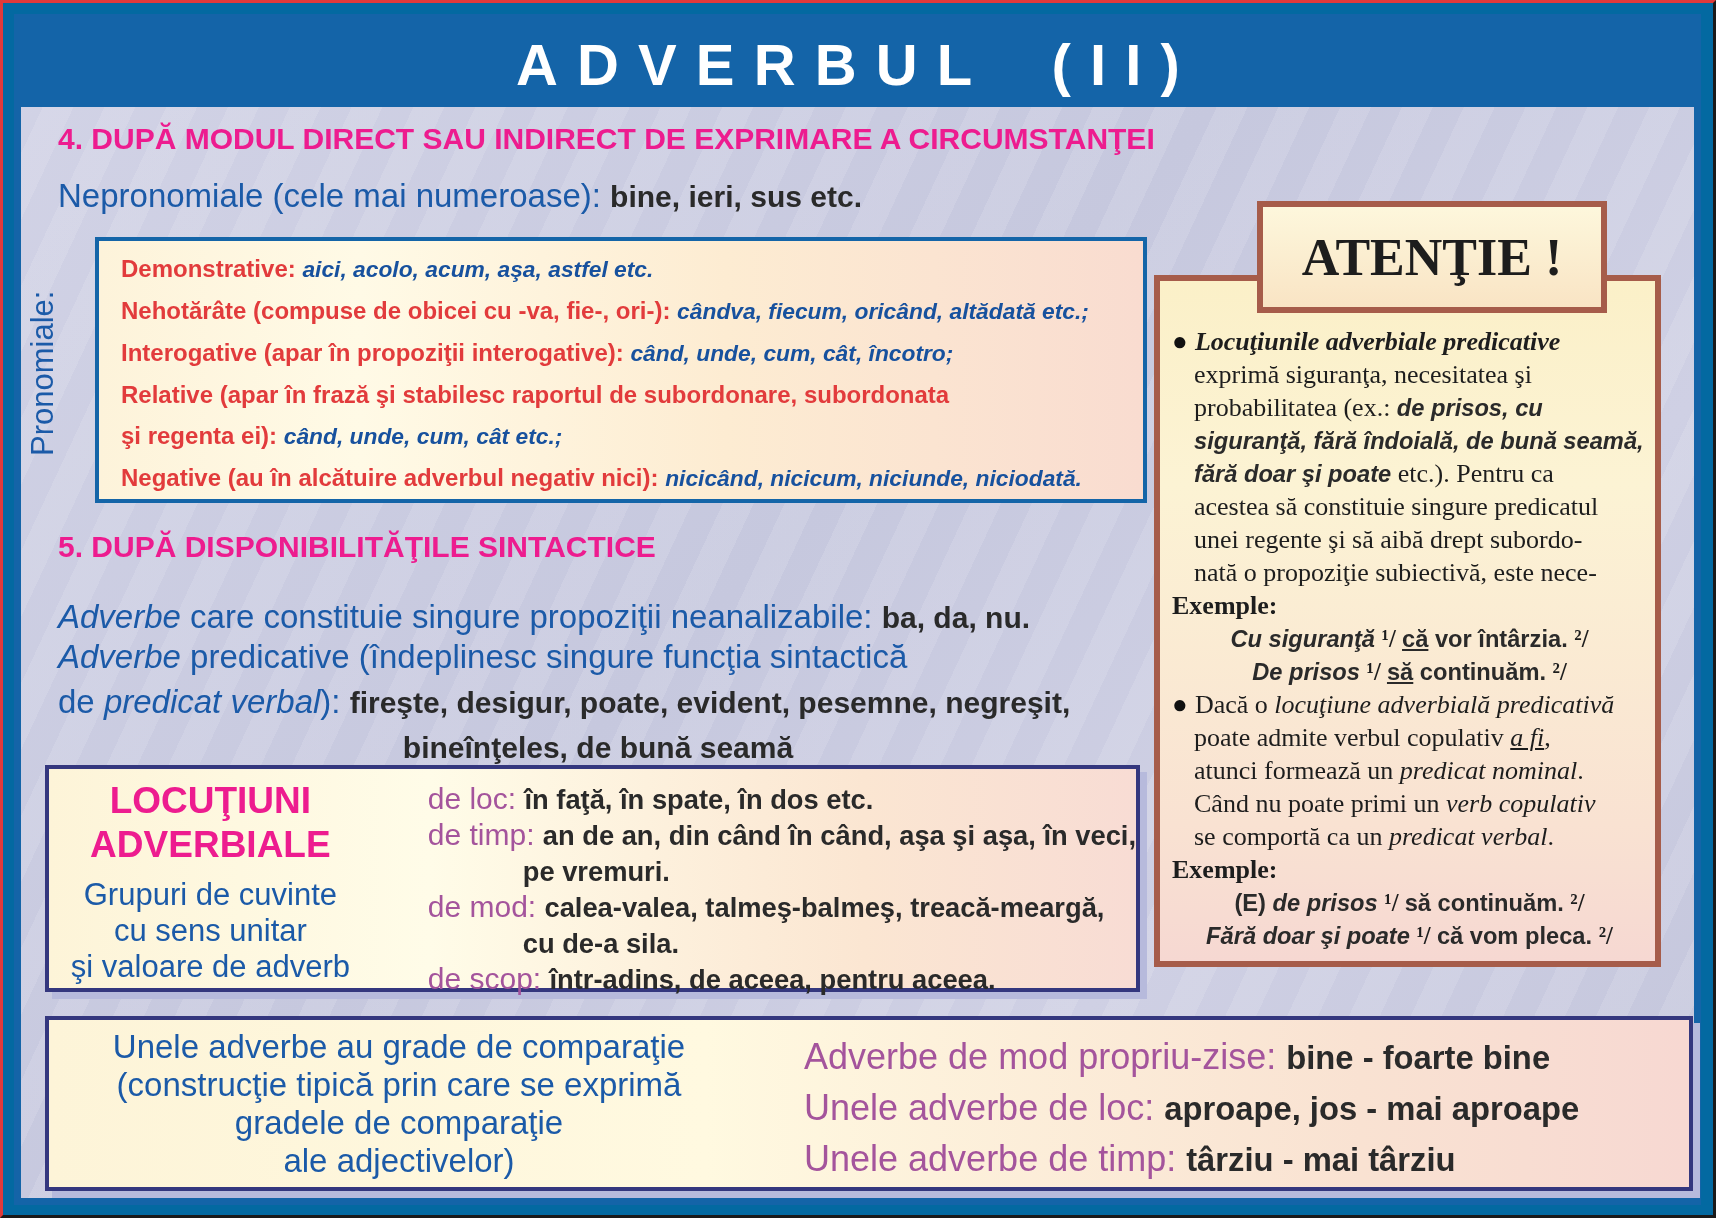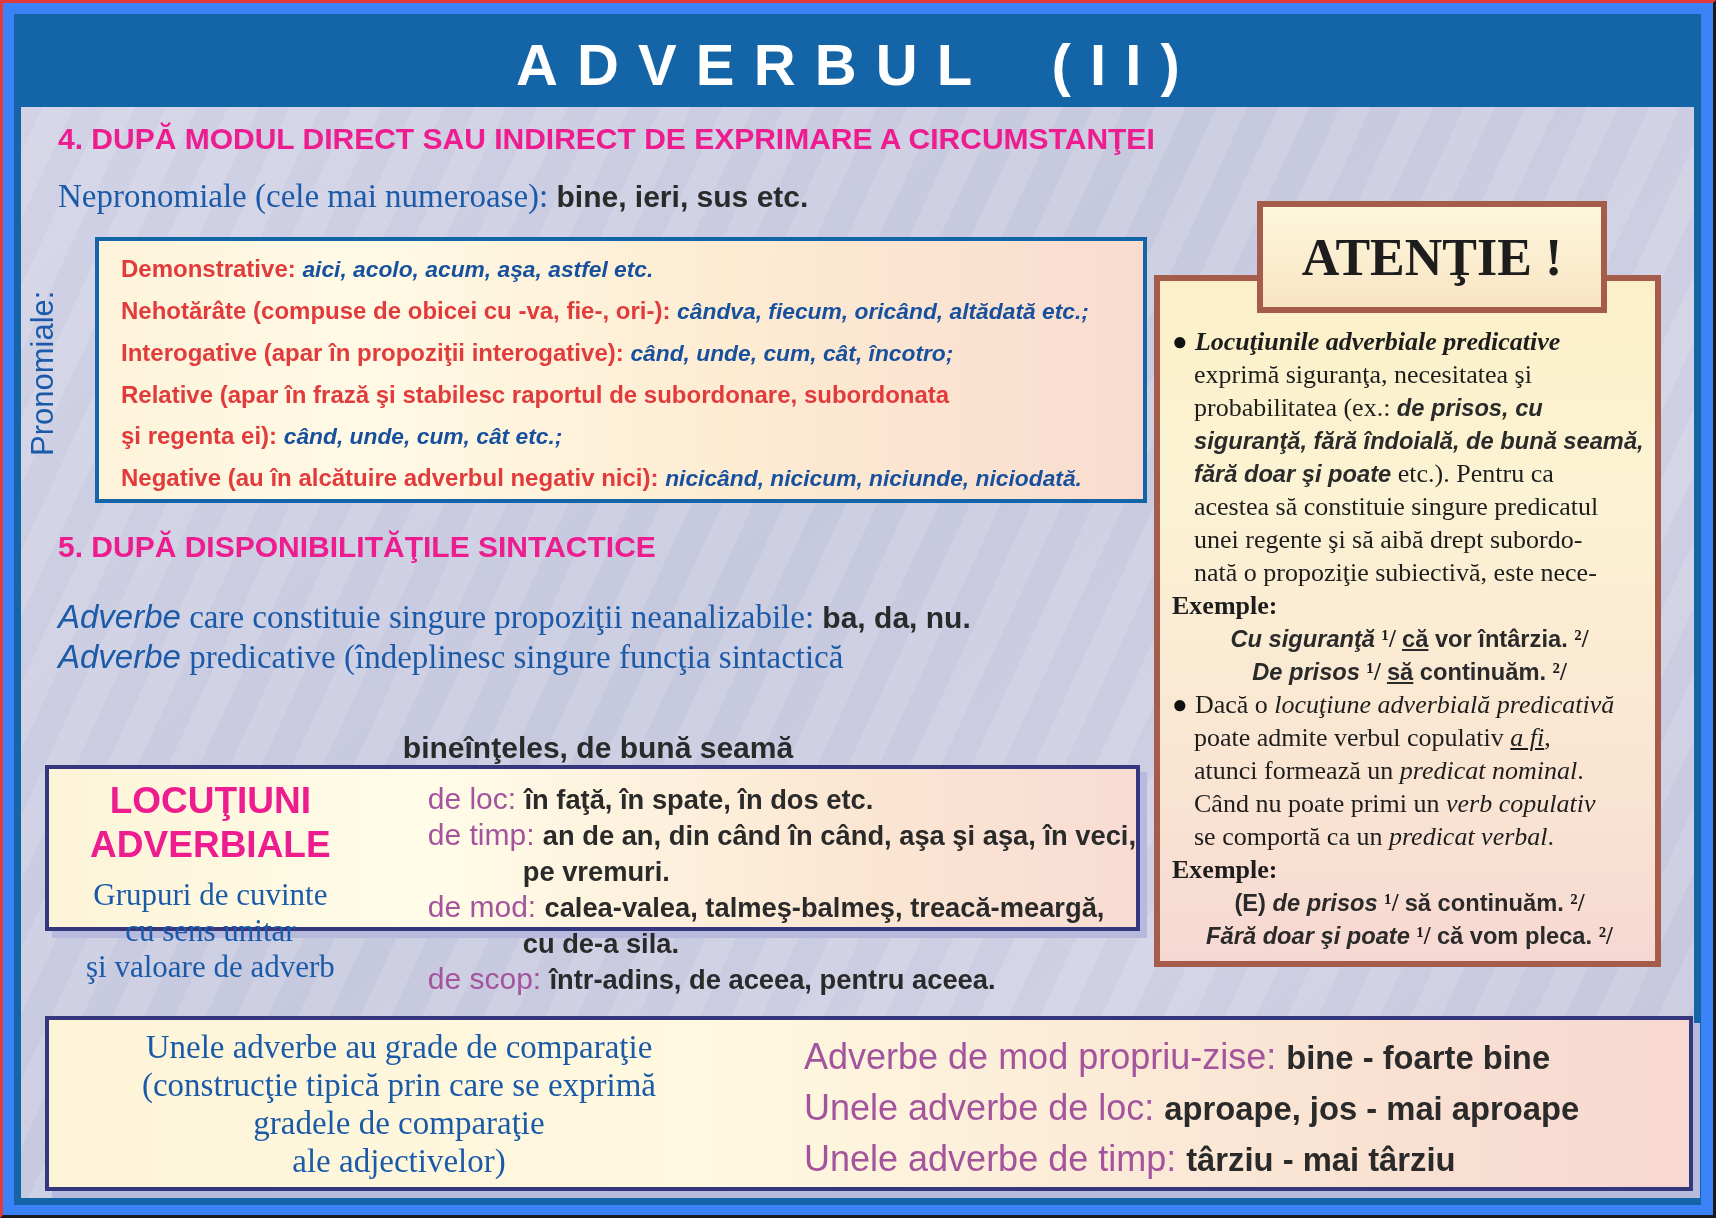--- a/index.html
+++ b/index.html
@@ -1,55 +1,55 @@
 <!DOCTYPE html>
 <html><head>
 <meta charset="utf-8">
 <style>
   html,body{margin:0;padding:0;}
   .page{position:relative;width:1716px;height:1218px;box-sizing:border-box;overflow:hidden;
-    background:#3b82f6;
+    background:#0369a1;
     border-top:3px solid #e03a3a;border-left:3px solid #e03a3a;
     border-right:3px solid #1a1a1a;border-bottom:3px solid #1a1a1a;
     font-family:"Liberation Sans",sans-serif;}
   .panel{position:absolute;left:11px;top:11px;width:1687px;height:1191px;box-sizing:border-box;
     border:7px solid #1464a8;
     background-image:repeating-linear-gradient(115deg, rgba(255,255,255,0.12) 0 28px, rgba(255,255,255,0) 28px 56px),
       linear-gradient(135deg,#d2d3e6 0%,#c6c8de 45%,#cfd0e4 72%,#c3c5db 100%);}
   .titlebar{position:absolute;left:0;top:0;width:100%;height:86px;background:#1464a8;
     display:flex;align-items:center;justify-content:center;}
   .title{color:#ffffff;font-size:58px;font-weight:800;letter-spacing:0.33em;word-spacing:0.45em;white-space:nowrap;}
   .heading{position:absolute;color:#ed1c8f;font-weight:700;font-size:30px;white-space:nowrap;}
   .line{position:absolute;white-space:nowrap;}
   .seg{white-space:pre;}
   
   .red{color:#e23b3c;font-weight:600;}
   .exb{color:#17519e;font-weight:700;font-style:italic;font-size:0.95em;}
-  .pb{color:#1b5aa8;font-family:Liberation Serif, serif;}
+  .pb{color:#1b5aa8;}
   .ib{color:#1b5aa8;font-style:italic;}
   .hb{color:#2a2a2a;font-weight:700;font-size:0.91em;}
   .hbi{color:#2a2a2a;font-weight:700;font-style:italic;font-size:0.91em;}
   .hu{color:#2a2a2a;font-weight:700;font-size:0.91em;text-decoration:underline;}
   .pur{color:#a4549c;}
   .sf{color:#1d1d1d;font-family:"Liberation Serif",serif;}
   .sfb{color:#1d1d1d;font-family:"Liberation Serif",serif;font-weight:700;}
   .sfi{color:#1d1d1d;font-family:"Liberation Serif",serif;font-style:italic;}
   .sfbi{color:#1d1d1d;font-family:"Liberation Serif",serif;font-weight:700;font-style:italic;}
   .sfu{color:#1d1d1d;font-family:"Liberation Serif",serif;font-style:italic;text-decoration:underline;}
   .fr{color:#1d1d1d;font-family:"Liberation Serif",serif;font-weight:700;font-size:0.95em;}
   .bl{color:#111111;}
   
   .pronbox{position:absolute;left:74px;top:216px;width:1052px;height:266px;box-sizing:border-box;
     border:4px solid #1465a8;padding:7px 14px 0 22px;font-size:24px;line-height:41px;
     background:linear-gradient(90deg,#fdf3da 0%,#fffae6 25%,#fdecd2 60%,#f9dcd0 100%);}
   .pronbox .aline{white-space:nowrap;}
   .pronlabel{position:absolute;left:4px;top:222px;height:260px;width:40px;
     writing-mode:vertical-rl;transform:rotate(180deg);text-align:center;
     color:#1b5aa8;font-size:31px;}
-  .locbox{position:absolute;left:24px;top:744px;width:1095px;height:166px;box-sizing:border-box;
+  .locbox{position:absolute;left:24px;top:744px;width:1095px;height:227px;box-sizing:border-box;
     border:4px solid #34377e;box-shadow:7px 7px 0 #b7badc;display:flex;
     background:linear-gradient(90deg,#fdf4d8 0%,#fffce8 35%,#fbe6d2 75%,#f8dcd4 100%);gap:40px;}
   .loc-left{width:400px;text-align:center;padding-top:10px;}
   .loc-title{color:#ed1c8f;font-weight:700;font-size:37px;line-height:44px;}
   .loc-desc{color:#1b5aa8;font-size:31px;line-height:36px;margin-top:10px;}
   .loc-right{flex:1;padding:12px 0 0 16px;font-size:30px;line-height:35px;}
   .loc-right .aline{white-space:nowrap;}
   .loc-right .ind2{padding-left:95px;}
   .atn-head{position:absolute;left:1236px;top:180px;width:350px;height:112px;box-sizing:border-box;
     border:6px solid #a65c4a;z-index:3;display:flex;align-items:center;justify-content:center;
@@ -93,20 +93,21 @@
         <div class="aline"><span class="seg red">şi regenta ei): </span><span class="seg exb">când, unde, cum, cât etc.;</span></div>
         <div class="aline"><span class="seg red">Negative (au în alcătuire adverbul negativ nici): </span><span class="seg exb">nicicând, nicicum, niciunde, niciodată.</span></div>
       </div>
 
     <div class="heading" style="left:37px;top:509px;">5. DUPĂ DISPONIBILITĂŢILE SINTACTICE</div>
 
     <div class="line" style="left:37px;top:562px;font-size:33px;margin-top:15px;"><span class="seg ib">Adverbe</span><span class="seg pb"> care constituie singure propoziţii neanalizabile: </span><span class="seg hb">ba, da, nu.</span></div>
 
     <div class="line" style="left:37px;top:617px;font-size:33px;"><span class="seg ib">Adverbe</span><span class="seg pb"> predicative (îndeplinesc singure funcţia sintactică</span></div>
 
+    <div class="line" style="left:37px;top:662px;font-size:33px;"><span class="seg pb">de </span><span class="seg ib">predicat verbal</span><span class="seg pb">): </span><span class="seg hb">fireşte, desigur, poate, evident, pesemne, negreşit,</span></div>
 
     <div class="line" style="left:37px;top:707px;width:1080px;text-align:center;font-size:33px;"><span class="seg hb">bineînţeles, de bună seamă</span></div>
 
     <div class="locbox">
       <div class="loc-left">
         <div class="loc-title">LOCUŢIUNI</div>
         <div class="loc-title">ADVERBIALE</div>
         <div class="loc-desc">
             <div class="aline"><span class="seg pb">Grupuri de cuvinte</span></div>
             <div class="aline"><span class="seg pb">cu sens unitar</span></div>

